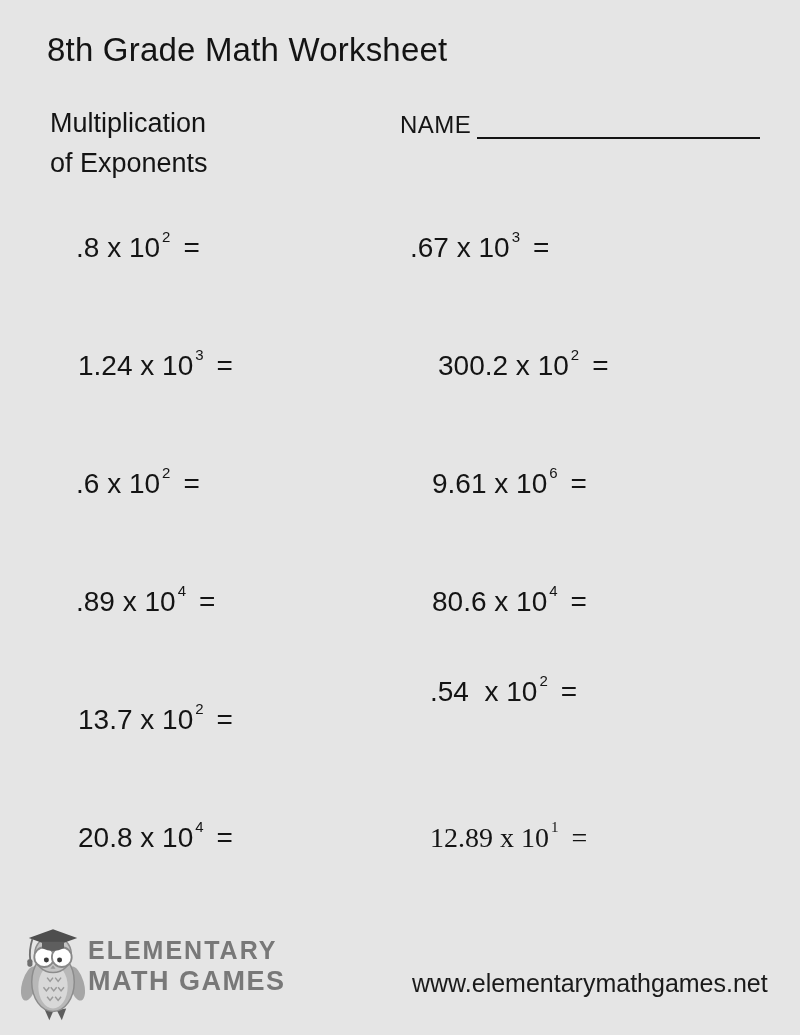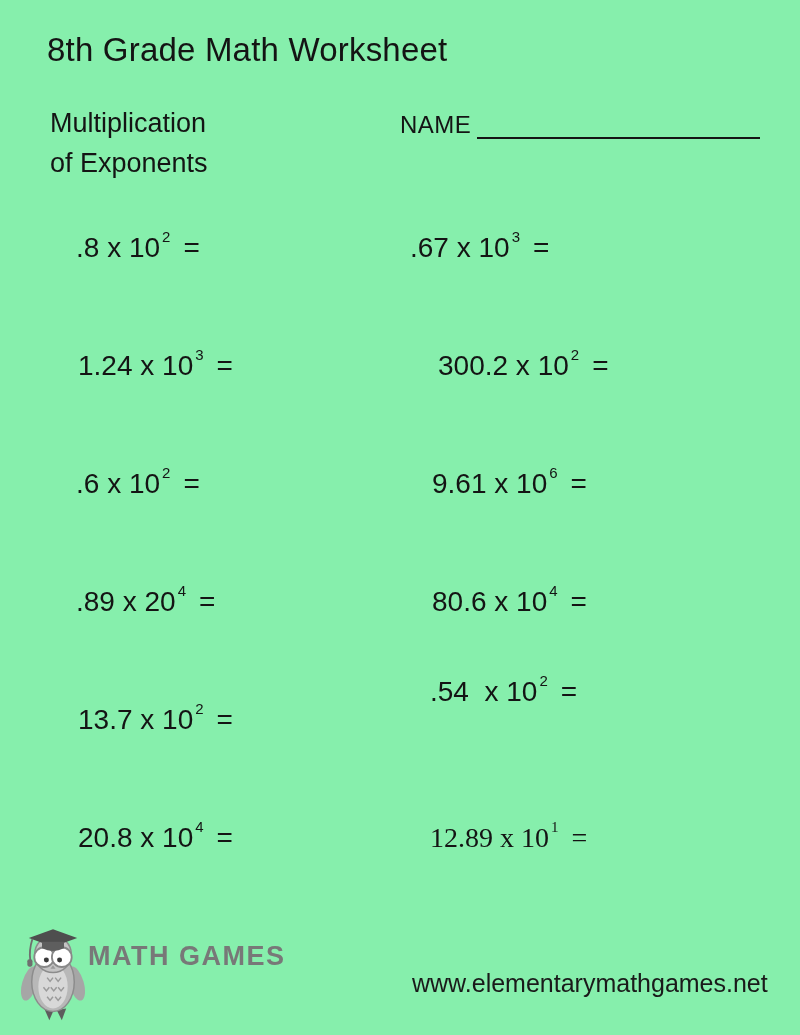--- a/index.html
+++ b/index.html
@@ -1,19 +1,19 @@
 <!DOCTYPE html>
 <html><head>
 <meta charset="utf-8">
 <style>
   html, body { margin:0; padding:0; background:#ffffff; }
   .page {
     position:relative;
     width:800px; height:1035px;
-    background:#86efac;
+    background:#e5e5e5;
     font-family:"Liberation Sans", sans-serif;
     color:#141414;
     overflow:hidden;
   }
   .title {
     position:absolute; left:47px; top:31px;
     font-size:33px; font-weight:normal; letter-spacing:0.2px;
   }
   .subtitle {
     position:absolute; left:50px; top:103px;
@@ -81,21 +81,21 @@
   </div>
 
   <div class="problem" style="left:76px;  top:468px;">
     <span class="expr">.6 x 10</span><span class="exp">2</span><span class="eq">=</span>
   </div>
   <div class="problem" style="left:432px; top:468px;">
     <span class="expr">9.61 x 10</span><span class="exp">6</span><span class="eq">=</span>
   </div>
 
   <div class="problem" style="left:76px;  top:586px;">
-    <span class="expr">.89 x 20</span><span class="exp">4</span><span class="eq">=</span>
+    <span class="expr">.89 x 10</span><span class="exp">4</span><span class="eq">=</span>
   </div>
   <div class="problem" style="left:432px; top:586px;">
     <span class="expr">80.6 x 10</span><span class="exp">4</span><span class="eq">=</span>
   </div>
 
   <div class="problem" style="left:78px;  top:704px;">
     <span class="expr">13.7 x 10</span><span class="exp">2</span><span class="eq">=</span>
   </div>
   <div class="problem" style="left:430px; top:676px;">
     <span class="expr">.54  x 10</span><span class="exp">2</span><span class="eq">=</span>
@@ -141,18 +141,19 @@
 
     <g>
       <path d="M45 4 L78 16 L45 28 L12 16 Z" fill="#4e4e4e"></path>
       <path d="M30 21 h30 v9 q-15 7 -30 0 z" fill="#5e5e5e"></path>
       <path d="M17 17 q-5 16 -3 29" stroke="#6f6f6f" stroke-width="2.5" fill="none"></path>
       <rect x="10" y="45" width="7" height="10" rx="2.5" fill="#6f6f6f"></rect>
     </g>
   </svg>
 
   <div class="logo-text">
+    <div class="logo-line1">ELEMENTARY</div>
     <div class="logo-line2">MATH GAMES</div>
   </div>
 
   <div class="site-url">www.elementarymathgames.net</div>
 
 </div>
 
 </body></html>

